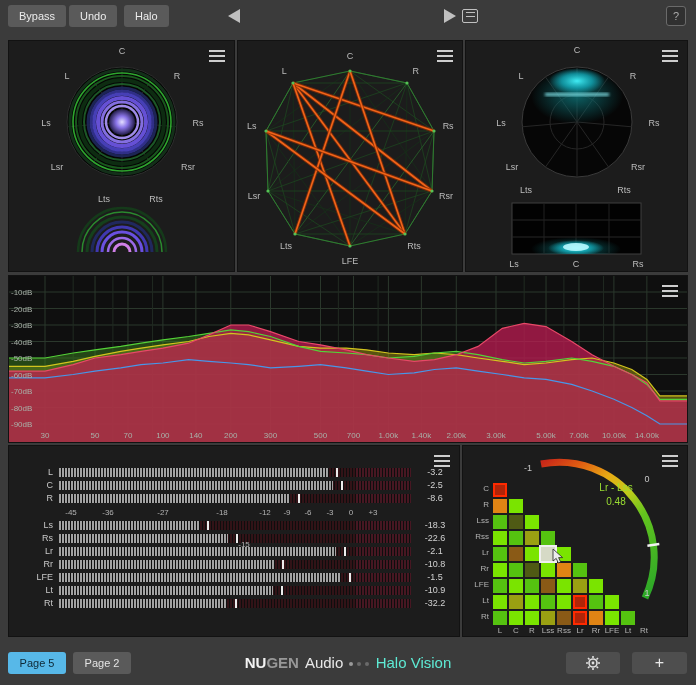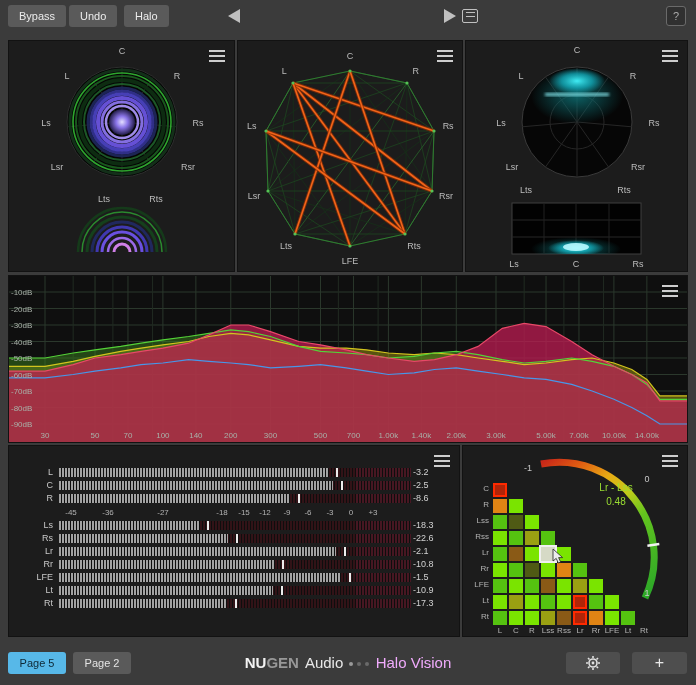--- a/index.html
+++ b/index.html
@@ -33,21 +33,21 @@
 
   
   #meters-body{position:absolute;inset:0}
   .mrow{position:absolute;left:0;width:100%;height:9px}
   .mlabel{position:absolute;left:0;top:-1px;width:44px;text-align:right;font-size:9px;color:#c9c9c9}
   .mbar{position:absolute;left:50px;top:0;width:352px;height:9px;
         background:linear-gradient(90deg,#321317 0,#321317 297px,#471722 297px,#471722 100%)}
   .mfill{position:absolute;left:0;top:0;height:100%;background:#a2a2a2}
   .mseg{position:absolute;inset:0;background:repeating-linear-gradient(90deg,transparent 0 2px,#0e0e0e 2px 3px)}
   .mpeak{position:absolute;top:0;width:2px;height:100%;background:#ececec}
-  .mval{position:absolute;left:404px;top:-1px;width:44px;text-align:left;font-size:9px;color:#d2d2d2}
+  .mval{position:absolute;left:404px;top:-1px;width:44px;text-align:center;font-size:9px;color:#d2d2d2}
   .mscale{position:absolute;top:62px;left:50px;width:352px;height:10px}
   .mscale span{position:absolute;transform:translateX(-50%);font-size:8px;color:#b2b2b2}
 
   
   #matrix-body{position:absolute;inset:0}
   .cell{position:absolute;width:14px;height:14px}
   .grow{position:absolute;left:2px;width:24px;text-align:right;font-size:8px;color:#b4b4b4}
   .gcol{position:absolute;transform:translateX(-50%);font-size:8px;color:#b4b4b4}
   #matrix-svg{position:absolute;left:0;top:0;pointer-events:none}
   .selpair{position:absolute;left:116px;top:36px;width:74px;text-align:center;color:#9ade32;font-size:10px}
@@ -57,21 +57,21 @@
   .fbtn{position:absolute;top:652px;height:22px;border:none;border-radius:3px;font-size:11px;font-family:inherit;cursor:pointer}
   #page1-btn{left:8px;width:58px;background:#57b8e8;color:#0e2836}
   #page2-btn{left:73px;width:58px;background:#5a5a5a;color:#e4e4e4}
   #gear-btn{left:566px;width:54px;background:#4e4e4e}
   #plus-btn{left:632px;width:55px;background:#4e4e4e;color:#e8e8e8;font-size:16px;line-height:1}
   .brand{position:absolute;top:654px;left:0;right:0;text-align:center;font-size:15px;pointer-events:none}
   .brand .nu{color:#f3f3f3;font-weight:bold}
   .brand .gen{color:#989898;font-weight:bold}
   .brand .audio{color:#e8e8e8;margin-left:6px}
   .dot{display:inline-block;width:4px;height:4px;border-radius:50%;margin:0 2px;vertical-align:middle}
-  .brand .halo{color:#f0abfc;}
+  .brand .halo{color:#5eead4;}
 </style>
 </head>
 <body>
 
 <svg width="0" height="0" style="position:absolute" aria-hidden="true">
   <defs>
     <radialGradient id="cgrad1">
       <stop offset="0" stop-color="#e2deff"></stop>
         <stop offset="0.45" stop-color="#8a74e8"></stop>
         <stop offset="1" stop-color="#221c48"></stop>
@@ -469,28 +469,28 @@
           </div>
           <span class="mval">-10.9</span>
         </div>
         <div class="mrow" style="top: 153px;">
           <span class="mlabel">Rt</span>
           <div class="mbar">
             <div class="mfill" style="width: 168px;"></div>
             <div class="mseg"></div>
             <div class="mpeak" style="left: 176px;"></div>
           </div>
-          <span class="mval">-17.3</span>
+          <span class="mval">-32.2</span>
         </div>
         <div class="mscale">
           <span style="left: 12px;">-45</span>
           <span style="left: 49px;">-36</span>
           <span style="left: 104px;">-27</span>
           <span style="left: 163px;">-18</span>
-          <span style="left: 185px;">-15</span>
+          <span style="left: 185px; margin-top: 32px;">-15</span>
           <span style="left: 206px;">-12</span>
           <span style="left: 228px;">-9</span>
           <span style="left: 249px;">-6</span>
           <span style="left: 271px;">-3</span>
           <span style="left: 292px;">0</span>
           <span style="left: 314px;">+3</span>
         </div>
       </div>
   </div>
 

